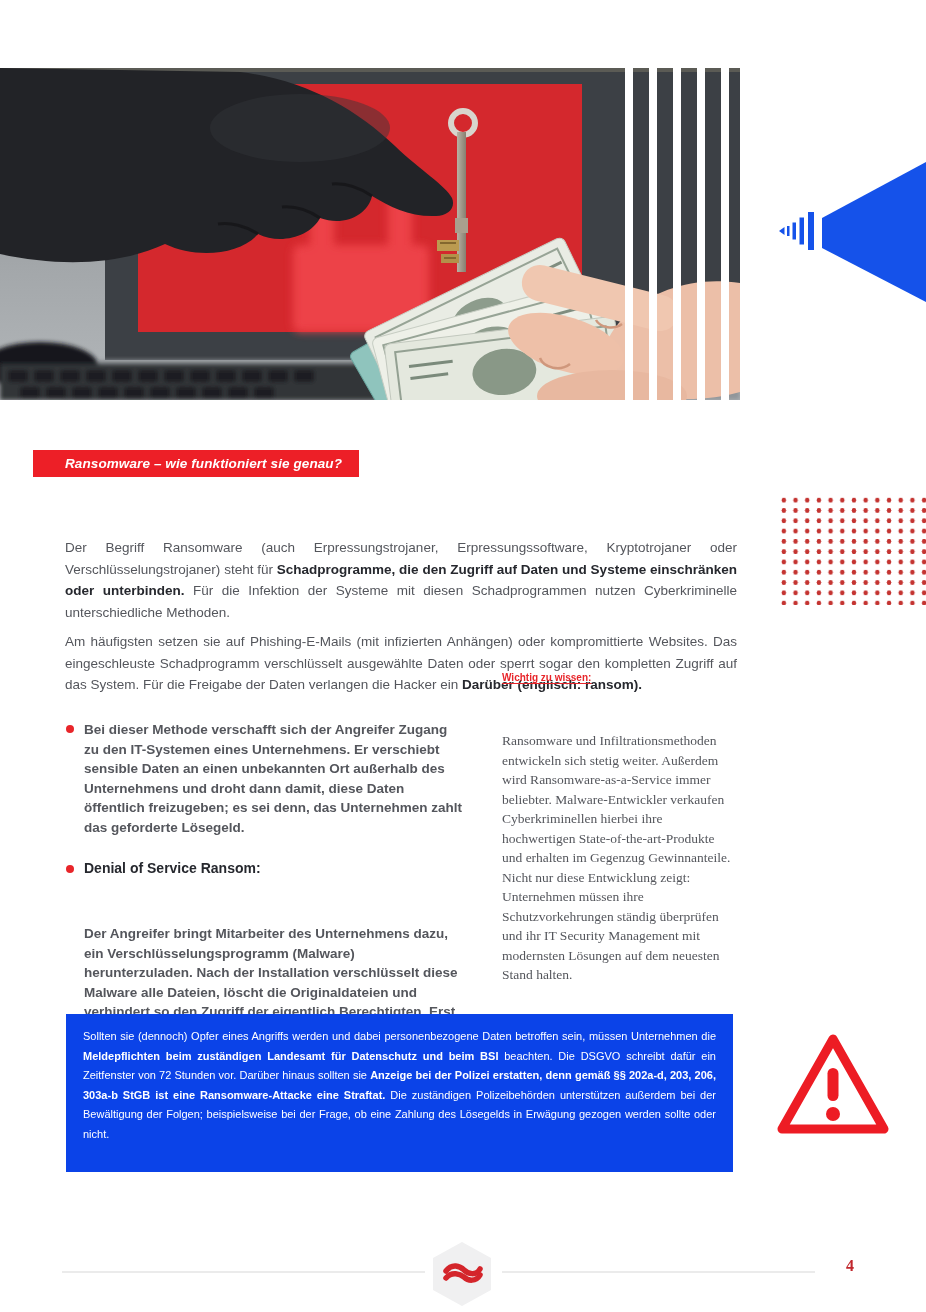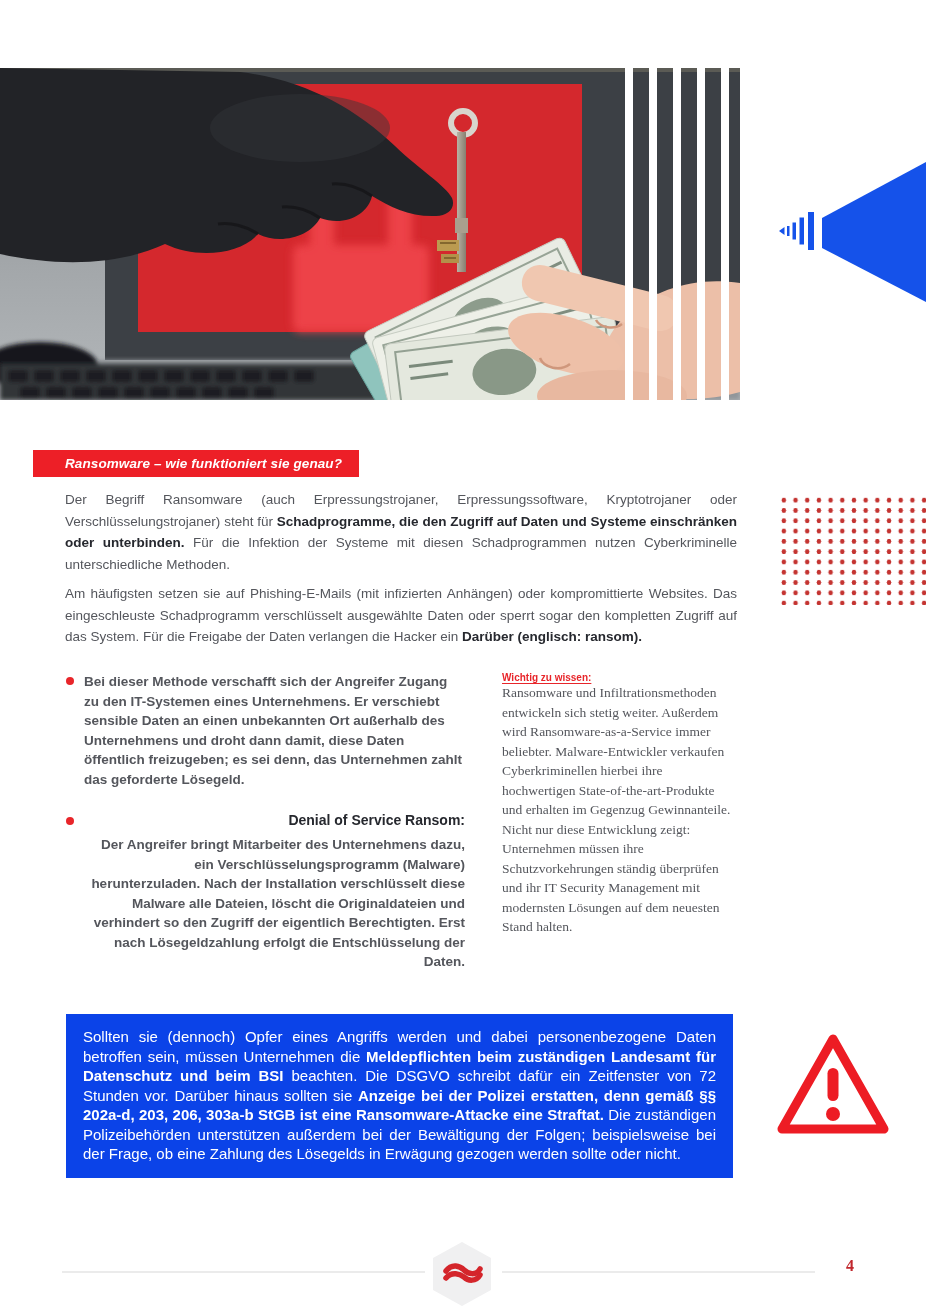--- a/index.html
+++ b/index.html
@@ -25,50 +25,50 @@
   }
 
   
   .banner {
     position:absolute; left:33px; top:450px; width:326px; height:27px;
     background:#ed1f27; color:#ffffff; font-weight:bold; font-size:13.5px;
     line-height:27px; padding-left:32px; letter-spacing:.1px;font-style:italic;
   }
 
   
-  .txt { color:#54565c; font-size:13.5px; }
+  .txt { color:#54565c; font-size:13.5px;margin-top:48px; }
   .b   { font-weight:bold; color:#26282e; }
 
   .intro-p { position:absolute; left:65px; width:672px; line-height:21.5px; text-align:justify; hyphens:auto; }
   #p1 { top:489px; }
   #p2 { top:583px; }
 
   .col-left  { position:absolute; left:65px;  top:672px; width:400px; }
   .col-right { position:absolute; left:502px; top:672px; width:236px; }
 
   .method { position:relative; padding-left:19px; }
-  .method + .method { margin-top:23px;text-align:right; }
+  .method + .method { margin-top:23px; }
   .method .dot {
     position:absolute; left:1px; top:5px; width:8px; height:8px;
     border-radius:50%; background:#e8252a;
   }
   .method-title { font-size:14px; font-weight:bold; color:#26282e; margin-bottom:7px; }
   .method-body  { line-height:19.5px;font-weight:bold; }
 
   .sidebar-title {
     color:#e8252a; font-weight:bold; font-size:10px; 
     text-decoration:underline; text-underline-offset:2px;
   }
   .sidebar-body { line-height:19.5px;font-family:Liberation Serif, serif; }
 
   
   .infobox {
     position:absolute; left:66px; top:1014px; width:667px; min-height:158px;
     background:#0b43e8; color:#ffffff; padding:13px 17px 14px 17px;
-    font-size:15px; line-height:19.5px; text-align:justify; hyphens:auto;
+    font-size:11px; line-height:19.5px; text-align:justify; hyphens:auto;
   }
   .infobox .b { color:#ffffff; }
 
   
   .warning { position:absolute; left:773px; top:1030px; width:120px; height:110px; }
 
   
   .foot-line { position:absolute; top:1271px; height:2px; background:#ebebeb; }
   #foot-line-left  { left:62px;  width:363px; }
   #foot-line-right { left:502px; width:313px; }

